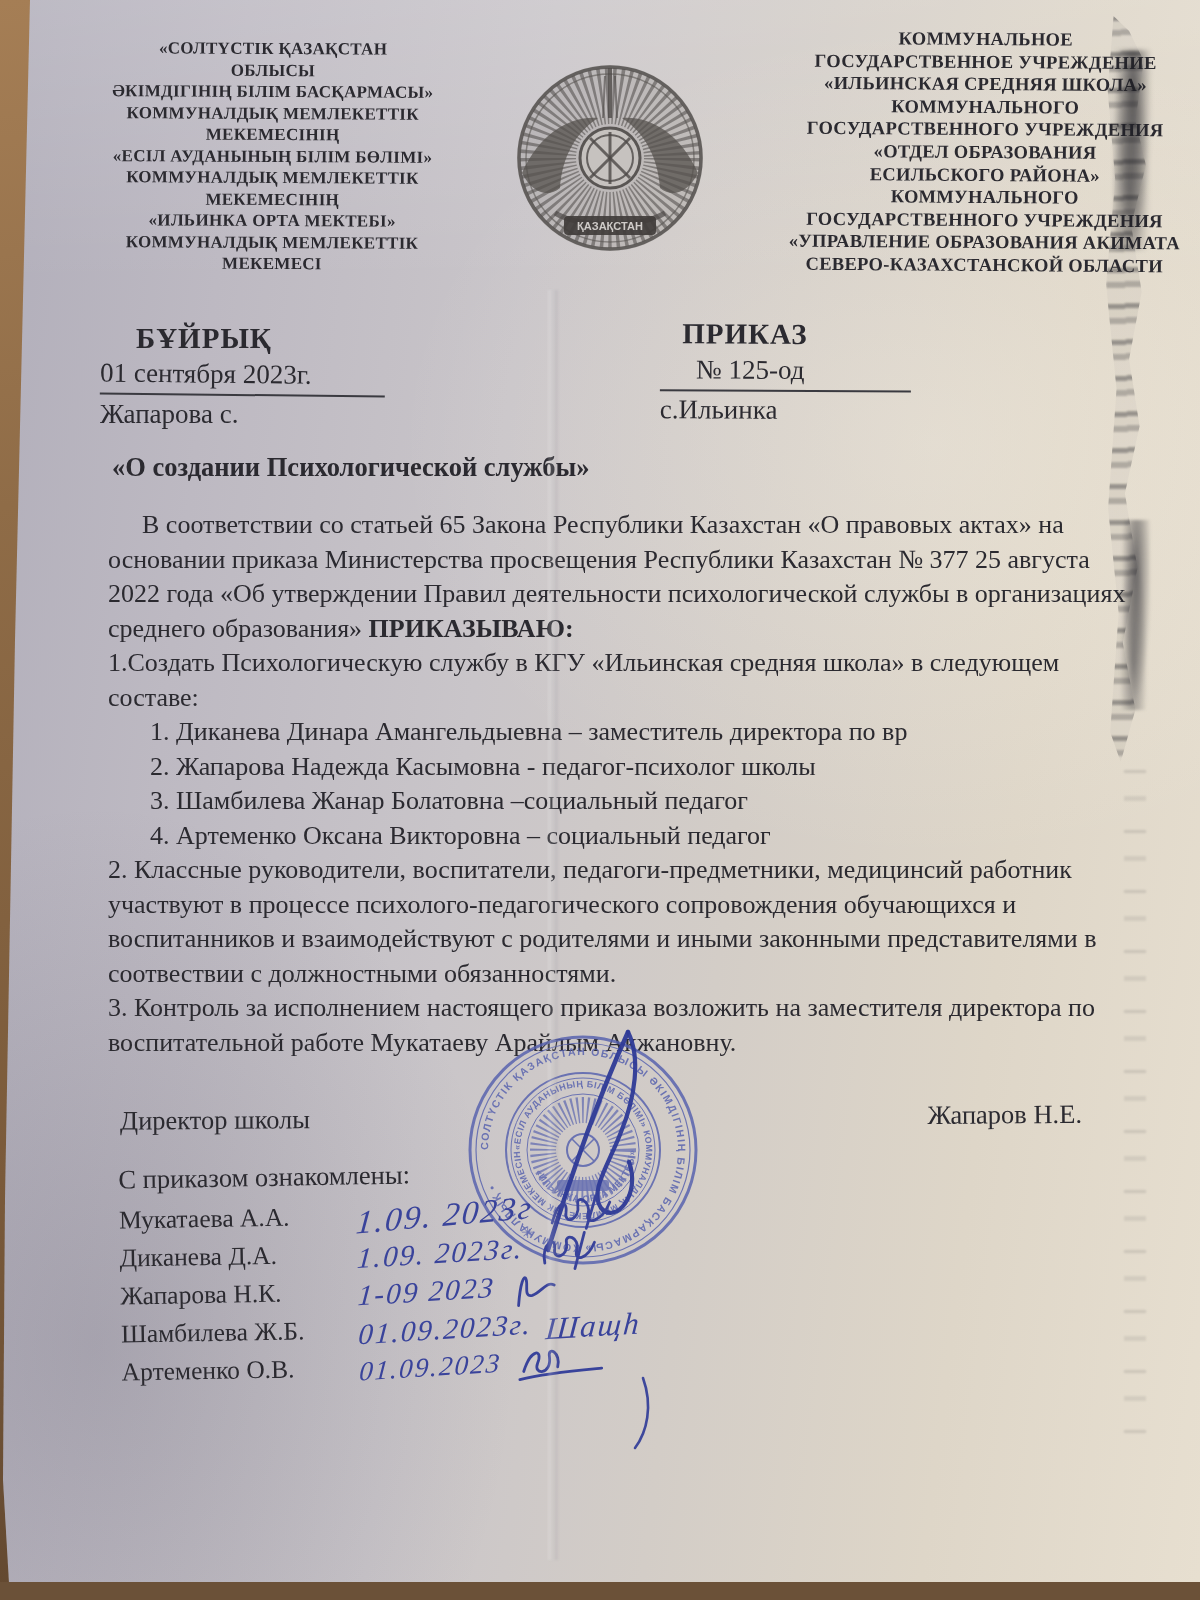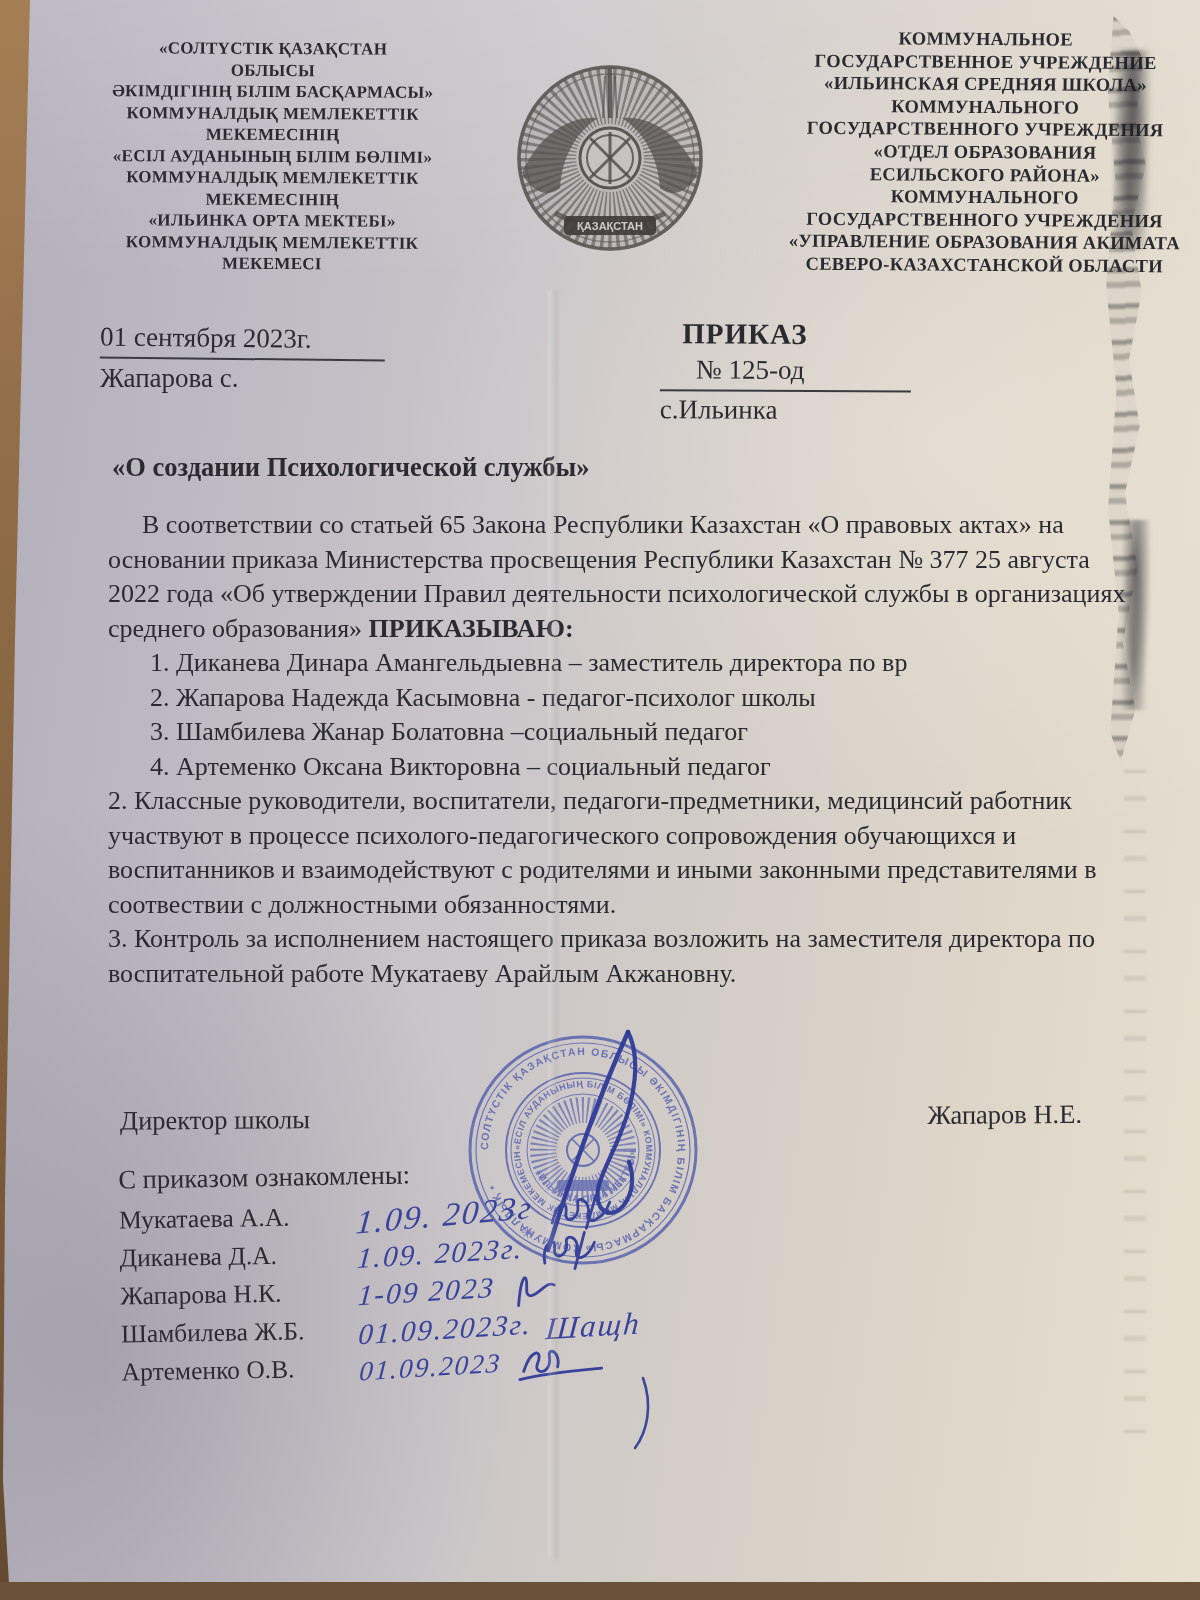--- a/index.html
+++ b/index.html
@@ -115,34 +115,36 @@
       <circle r="23" fill="none" stroke="#4e4a48" stroke-width="2" opacity=".8"></circle>
       <line x1="-20" y1="-20" x2="20" y2="20" stroke="#4e4a48" stroke-width="3" opacity=".8"></line>
       <line x1="20" y1="-20" x2="-20" y2="20" stroke="#4e4a48" stroke-width="3" opacity=".8"></line>
       <line x1="0" y1="-26" x2="0" y2="26" stroke="#4e4a48" stroke-width="3" opacity=".8"></line>
       <path d="M -55,55 C -30,70 30,70 55,55" fill="none" stroke="#4e4a48" stroke-width="5" opacity=".7"></path>
       <rect x="-46" y="58" width="92" height="19" rx="4" fill="#413d3b" opacity=".92"></rect>
       <text x="0" y="72" text-anchor="middle" font-size="11" font-weight="bold" fill="#cfcbc8" font-family="Liberation Sans, sans-serif">ҚАЗАҚСТАН</text>
     </svg>
 
     <div class="order-kk">
+      <div class="t">БҰЙРЫҚ</div>
       <div class="d">01 сентября  2023г.</div>
       <div>Жапарова  с.</div>
     </div>
 
     <div class="order-ru">
       <div class="t">ПРИКАЗ</div>
       <div class="n">№  125-од</div>
       <div>с.Ильинка</div>
     </div>
 
     <div class="subject">«О  создании Психологической службы»</div>
 
     <div class="bodytext">
       <p class="indent"><span>В соответствии со статьей 65 Закона Республики Казахстан «О правовых актах» на основании приказа Министерства просвещения Республики Казахстан № 377 25 августа 2022 года «Об утверждении Правил деятельности психологической службы в организациях среднего образования» </span><span class="bold">ПРИКАЗЫВАЮ:</span></p>
+      <p>1.Создать Психологическую службу в КГУ «Ильинская средняя школа» в следующем составе:</p>
       <div class="members">
         <div>1. Диканева Динара Амангельдыевна  – заместитель директора по вр</div>
         <div>2. Жапарова Надежда Касымовна  - педагог-психолог школы</div>
         <div>3. Шамбилева Жанар Болатовна –социальный педагог</div>
         <div>4. Артеменко Оксана Викторовна – социальный педагог</div>
       </div>
       <p>2. Классные  руководители, воспитатели, педагоги-предметники, медицинсий работник участвуют в процессе психолого-педагогического сопровождения обучающихся и воспитанников и взаимодействуют с родителями и иными законными представителями в соотвествии с должностными обязанностями.</p>
       <p>3. Контроль за исполнением настоящего приказа возложить на заместителя директора по воспитательной работе Мукатаеву Арайлым Акжановну.</p>
     </div>
 

